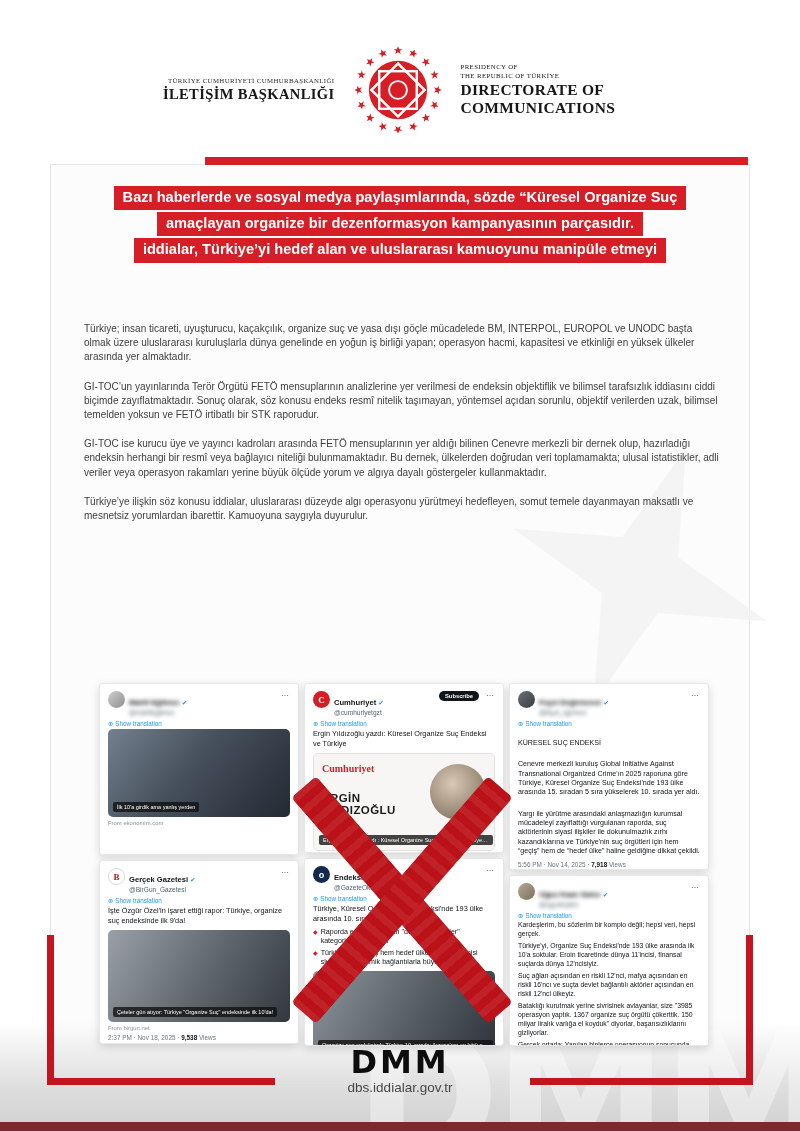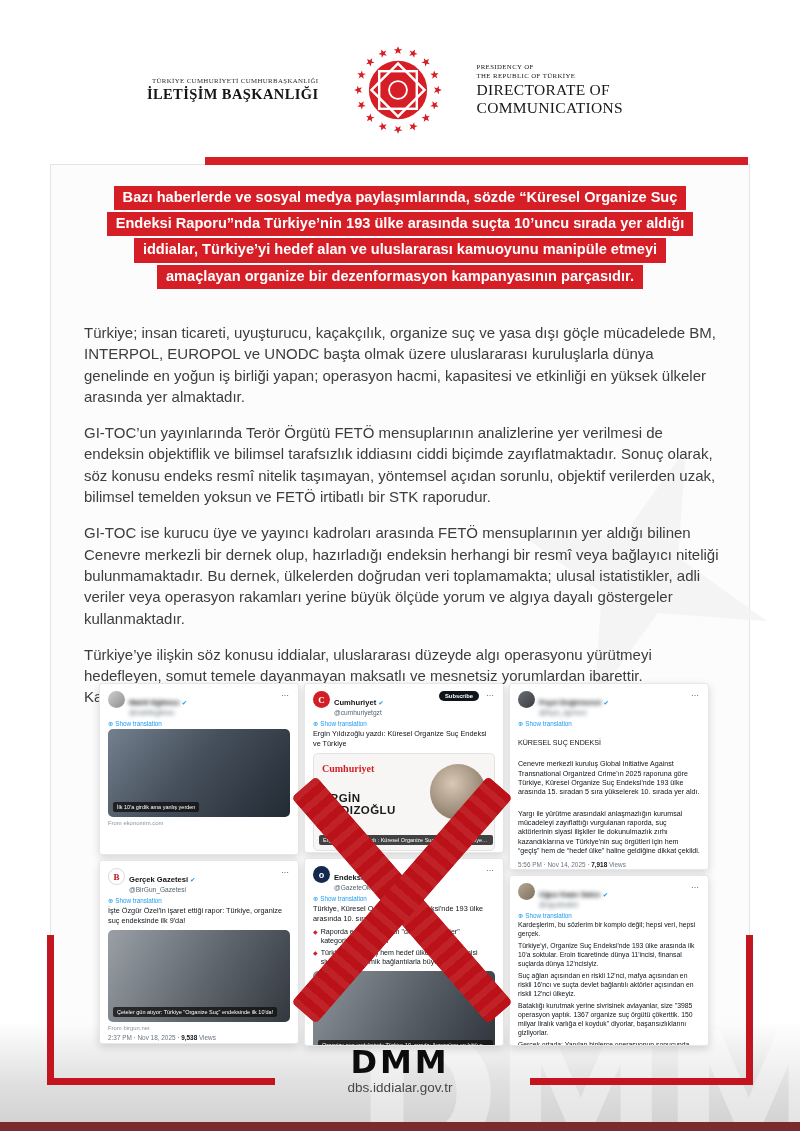--- a/index.html
+++ b/index.html
@@ -1,44 +1,44 @@
 <!DOCTYPE html>
 <html><head>
 <meta charset="utf-8">
 <style>
   html,body{margin:0;padding:0;}
   .page{position:relative;width:800px;height:1131px;background:#ffffff;overflow:hidden;
         font-family:"Liberation Sans",sans-serif;color:#3c3c3c;}
   
   .header{position:absolute;top:30px;left:0;width:800px;height:120px;
-          display:flex;align-items:center;justify-content:center;gap:32px;z-index:5;}
+          display:flex;align-items:center;justify-content:center;gap:16px;z-index:5;}
   .logo-left{text-align:right;width:175px;}
   .logo-left .sm{font-size:6.8px;letter-spacing:.4px;color:#2b2b2b;font-family:"Liberation Serif",serif;}
   .logo-left .lg{font-size:14.5px;font-weight:bold;color:#161616;font-family:"Liberation Serif",serif;margin-top:2px;letter-spacing:.4px;}
   .emblem{width:94px;height:94px;flex:0 0 auto;}
   .logo-right{width:180px;font-family:"Liberation Serif",serif;color:#161616;}
   .logo-right .sm{font-size:6.8px;letter-spacing:.4px;line-height:1.25;}
-  .logo-right .lg{font-size:15.5px;font-weight:normal;line-height:1.05;margin-top:2px;letter-spacing:.3px;}
+  .logo-right .lg{font-size:15.5px;font-weight:bold;line-height:1.05;margin-top:2px;letter-spacing:.3px;}
   
   .panel{position:absolute;left:50px;top:164px;width:700px;height:918px;background:#fcfcfc;
          border:1px solid #e5e5e5;box-sizing:border-box;z-index:1;}
   .wm-star{position:absolute;left:505px;top:440px;width:270px;height:270px;background:#f1f1f1;opacity:.75;z-index:1;
            clip-path:polygon(50% 0,61% 39%,100% 50%,61% 61%,50% 100%,39% 61%,0 50%,39% 39%);transform:rotate(20deg);}
   .accent-top{position:absolute;left:205px;top:157px;width:543px;height:8px;background:#d61e26;z-index:4;}
   .accent-left{position:absolute;left:47px;top:935px;width:7px;height:150px;background:#c41420;z-index:4;}
   .accent-right{position:absolute;left:746px;top:935px;width:7px;height:150px;background:#c41420;z-index:4;}
   .accent-bl{position:absolute;left:47px;top:1078px;width:228px;height:7px;background:#c41420;z-index:4;}
   .accent-br{position:absolute;left:530px;top:1078px;width:223px;height:7px;background:#c41420;z-index:4;}
   
   .banner{position:absolute;left:50px;top:186px;width:700px;text-align:center;z-index:5;}
   .banner .bl{margin:0 0 2px 0;}
   .banner .bl span{display:inline-block;background:#d61e26;color:#ffffff;font-weight:bold;
        font-size:14.6px;line-height:1.18;padding:3px 9px 4px;}
   
-  .bodytext{position:absolute;left:84px;top:322px;width:636px;z-index:5;font-size:15px;line-height:1.42;color:#3d3d3d;}
+  .bodytext{position:absolute;left:84px;top:322px;width:636px;z-index:5;font-size:10px;line-height:1.42;color:#3d3d3d;}
   .bodytext p{margin:0 0 15px 0;}
   
   .tweets{position:absolute;left:99px;top:683px;width:610px;display:flex;gap:5px;z-index:6;}
   .tcol{display:flex;flex-direction:column;gap:5px;width:200px;}
   .card{background:#ffffff;border:1px solid #e7e7e7;border-radius:3px;box-shadow:0 3px 8px rgba(0,0,0,.15);
         padding:7px 8px;box-sizing:border-box;overflow:hidden;position:relative;}
   .thead{display:flex;align-items:flex-start;gap:4px;}
   .avatar{width:17px;height:17px;border-radius:50%;flex:0 0 auto;display:flex;align-items:center;justify-content:center;
           font-size:9px;font-weight:bold;color:#fff;}
   .av-p1{background:linear-gradient(135deg,#cfcfcf,#8d8d8d);}
@@ -149,23 +149,22 @@
     <div class="logo-right">
       <div class="sm">PRESIDENCY OF</div>
       <div class="sm">THE REPUBLIC OF TÜRKİYE</div>
       <div class="lg">DIRECTORATE OF</div>
       <div class="lg">COMMUNICATIONS</div>
     </div>
   </div>
 
   <div class="banner">
     <div class="bl"><span>Bazı haberlerde ve sosyal medya paylaşımlarında, sözde “Küresel Organize Suç</span></div>
-    <div class="bl"><span>Endeksi Raporu”nda Türkiye’nin 193 ülke arasında suçta 10’uncu sırada yer aldığı</span></div>
+    <div class="bl"><span>amaçlayan organize bir dezenformasyon kampanyasının parçasıdır.</span></div>
     <div class="bl"><span>iddialar, Türkiye’yi hedef alan ve uluslararası kamuoyunu manipüle etmeyi</span></div>
-    <div class="bl"><span>amaçlayan organize bir dezenformasyon kampanyasının parçasıdır.</span></div>
   </div>
 
   <div class="bodytext">
     <p>Türkiye; insan ticareti, uyuşturucu, kaçakçılık, organize suç ve yasa dışı göçle mücadelede BM, INTERPOL, EUROPOL ve UNODC başta olmak üzere uluslararası kuruluşlarla dünya genelinde en yoğun iş birliği yapan; operasyon hacmi, kapasitesi ve etkinliği en yüksek ülkeler arasında yer almaktadır.</p>
     <p>GI-TOC’un yayınlarında Terör Örgütü FETÖ mensuplarının analizlerine yer verilmesi de endeksin objektiflik ve bilimsel tarafsızlık iddiasını ciddi biçimde zayıflatmaktadır. Sonuç olarak, söz konusu endeks resmî nitelik taşımayan, yöntemsel açıdan sorunlu, objektif verilerden uzak, bilimsel temelden yoksun ve FETÖ irtibatlı bir STK raporudur.</p>
     <p>GI-TOC ise kurucu üye ve yayıncı kadroları arasında FETÖ mensuplarının yer aldığı bilinen Cenevre merkezli bir dernek olup, hazırladığı endeksin herhangi bir resmî veya bağlayıcı niteliği bulunmamaktadır. Bu dernek, ülkelerden doğrudan veri toplamamakta; ulusal istatistikler, adli veriler veya operasyon rakamları yerine büyük ölçüde yorum ve algıya dayalı göstergeler kullanmaktadır.</p>
     <p>Türkiye’ye ilişkin söz konusu iddialar, uluslararası düzeyde algı operasyonu yürütmeyi hedefleyen, somut temele dayanmayan maksatlı ve mesnetsiz yorumlardan ibarettir. Kamuoyuna saygıyla duyurulur.</p>
   </div>
 
   <div class="tweets">

